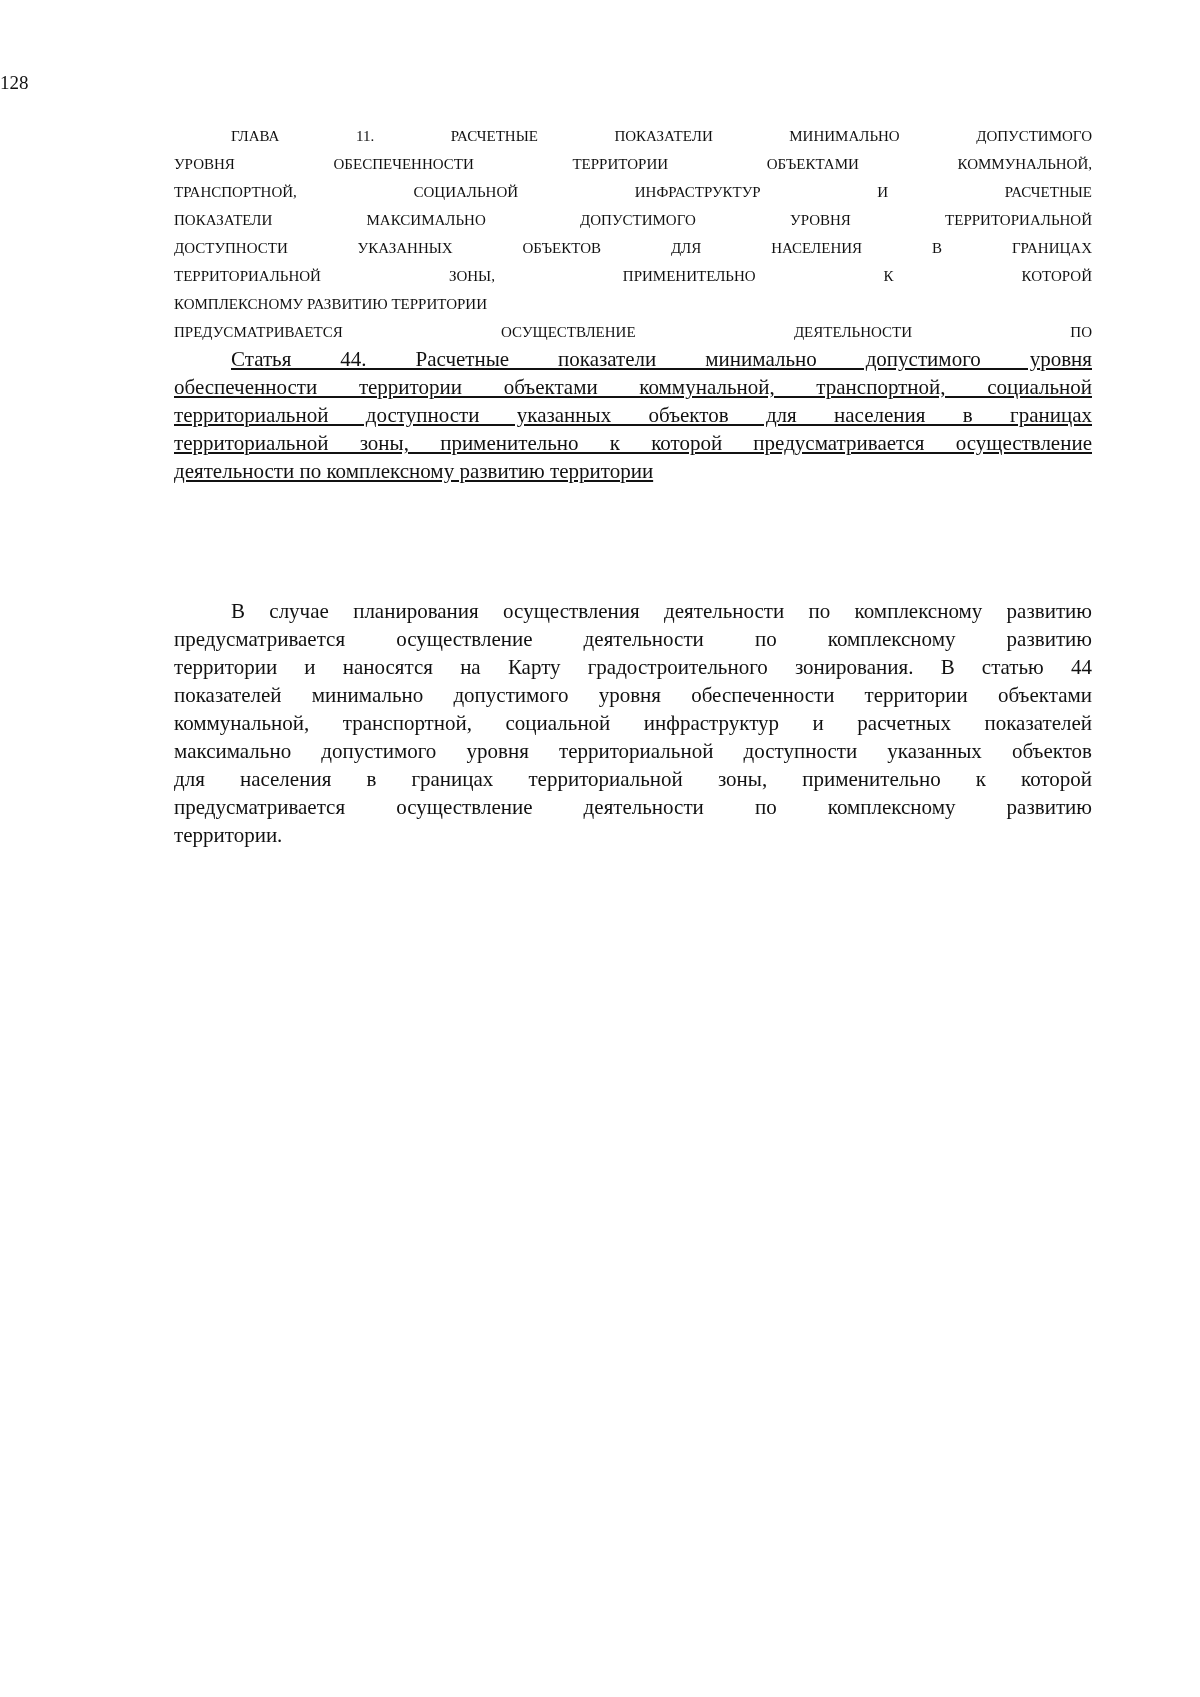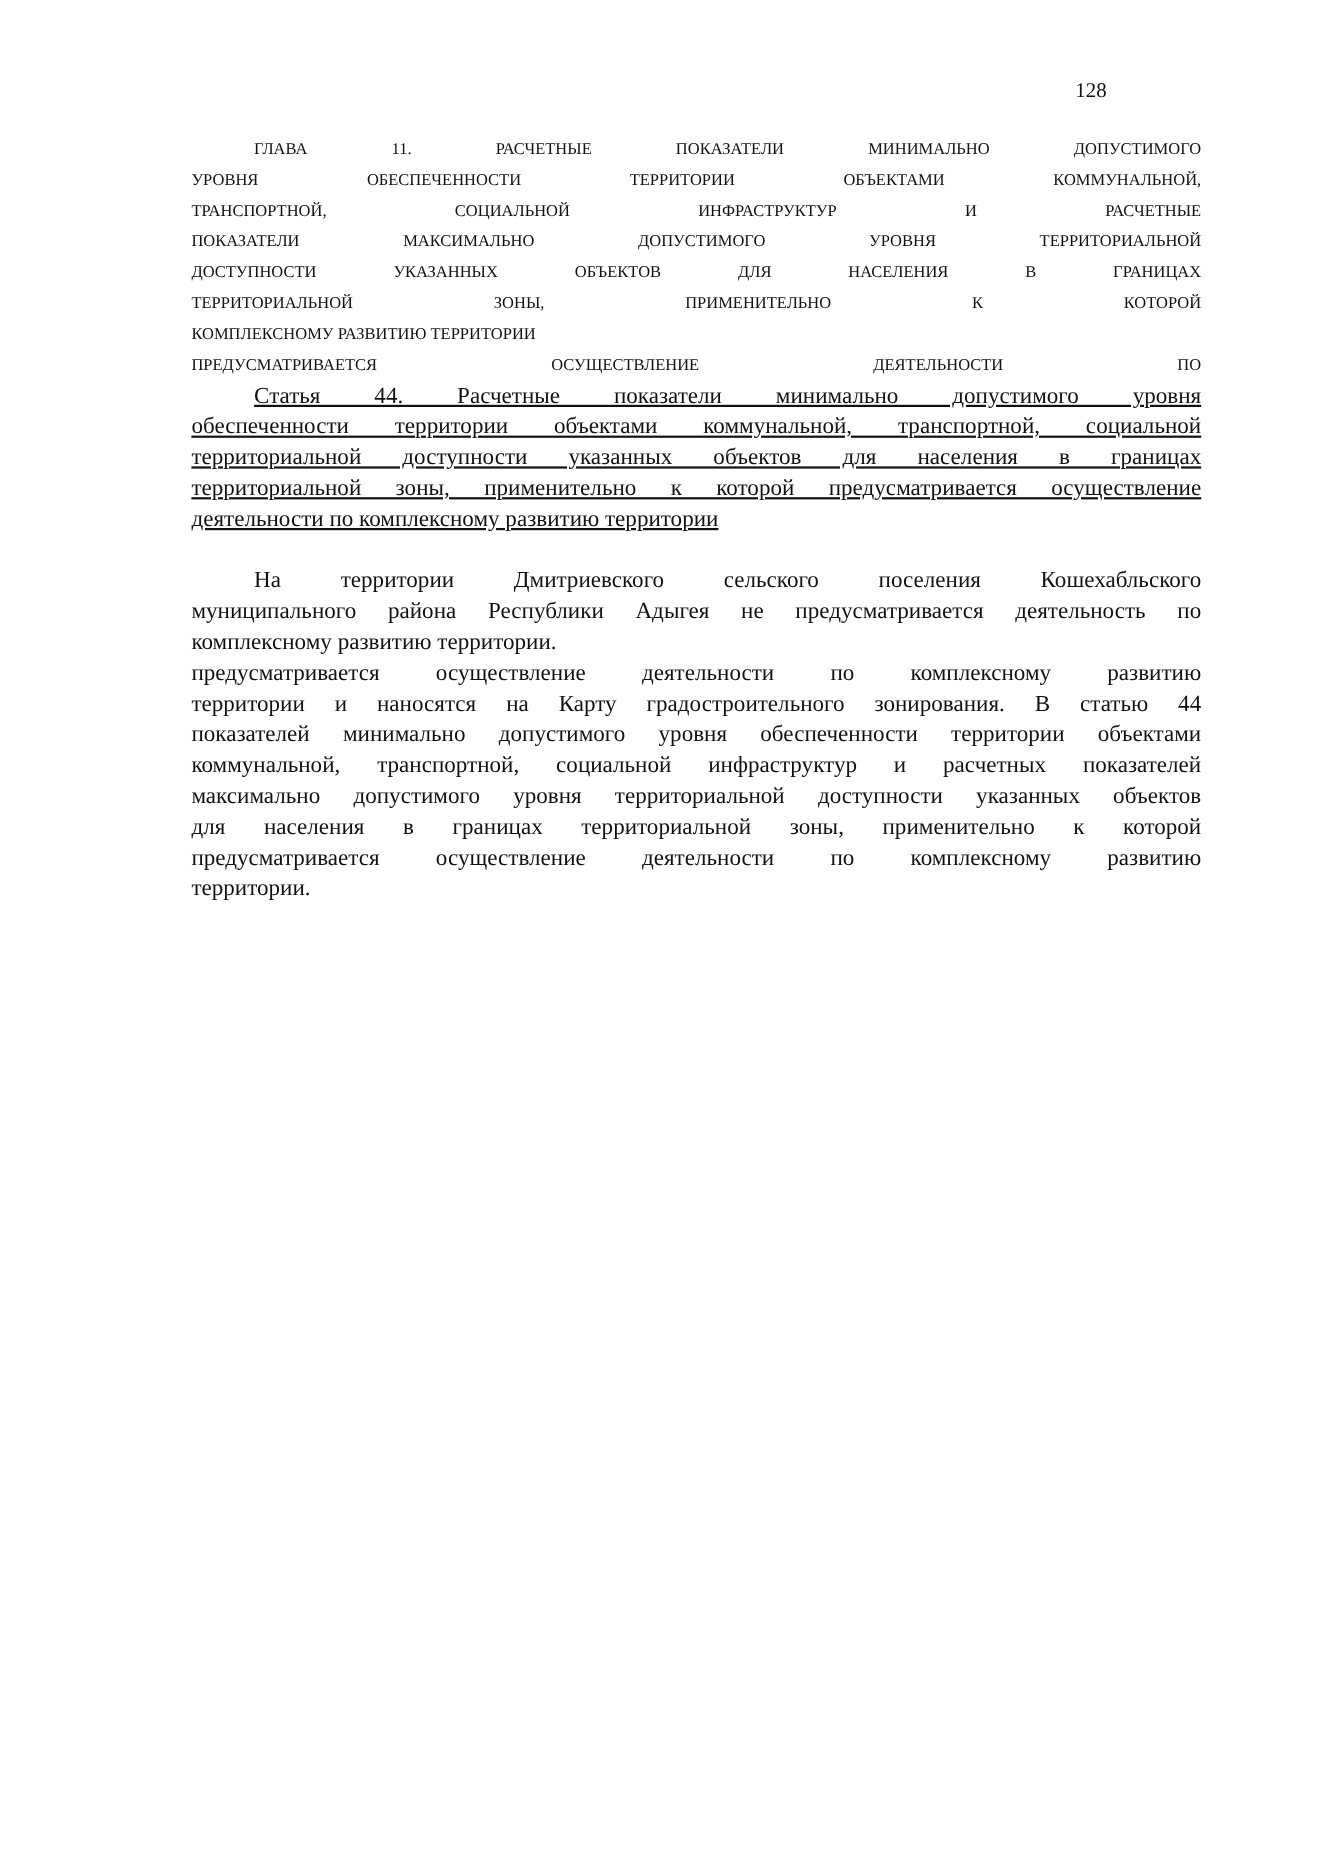--- a/index.html
+++ b/index.html
@@ -19,21 +19,21 @@
       position: absolute;
       left: 0; top: 0;
       width: 1200px; height: 1697px;
       background: #ffffff;
     }
     .page-number {
       position: absolute;
       top: 72px;
       left: 0;
       width: 1006px;
-      text-align: right;
+      text-align: left;
       font-size: 19px;
       line-height: 22px;
     }
     .block {
       position: absolute;
       left: 174px;
       width: 918px;
     }
     .line {
       display: block;
@@ -77,27 +77,23 @@
   </div>
 
   <div class="block" id="article">
     <span class="line indent">Статья 44. Расчетные показатели минимально допустимого уровня</span>
     <span class="line">обеспеченности территории объектами коммунальной, транспортной, социальной</span>
     <span class="line">территориальной доступности указанных объектов для населения в границах</span>
     <span class="line">территориальной зоны, применительно к которой предусматривается осуществление</span>
     <span class="line last">деятельности по комплексному развитию территории</span>
   </div>
 
-  <div class="block" id="para1">
-    <span class="line indent">На территории Дмитриевского сельского поселения Кошехабльского</span>
-    <span class="line">муниципального района Республики Адыгея не предусматривается деятельность по</span>
-    <span class="line last">комплексному развитию территории.</span>
-  </div>
 
   <div class="block" id="para2">
+    <span class="line indent">В случае планирования осуществления деятельности по комплексному развитию</span>
     <span class="line">предусматривается осуществление деятельности по комплексному развитию</span>
     <span class="line">территории и наносятся на Карту градостроительного зонирования. В статью 44</span>
     <span class="line">показателей минимально допустимого уровня обеспеченности территории объектами</span>
     <span class="line">коммунальной, транспортной, социальной инфраструктур и расчетных показателей</span>
     <span class="line">максимально допустимого уровня территориальной доступности указанных объектов</span>
     <span class="line">для населения в границах территориальной зоны, применительно к которой</span>
     <span class="line">предусматривается осуществление деятельности по комплексному развитию</span>
     <span class="line last">территории.</span>
   </div>
 

